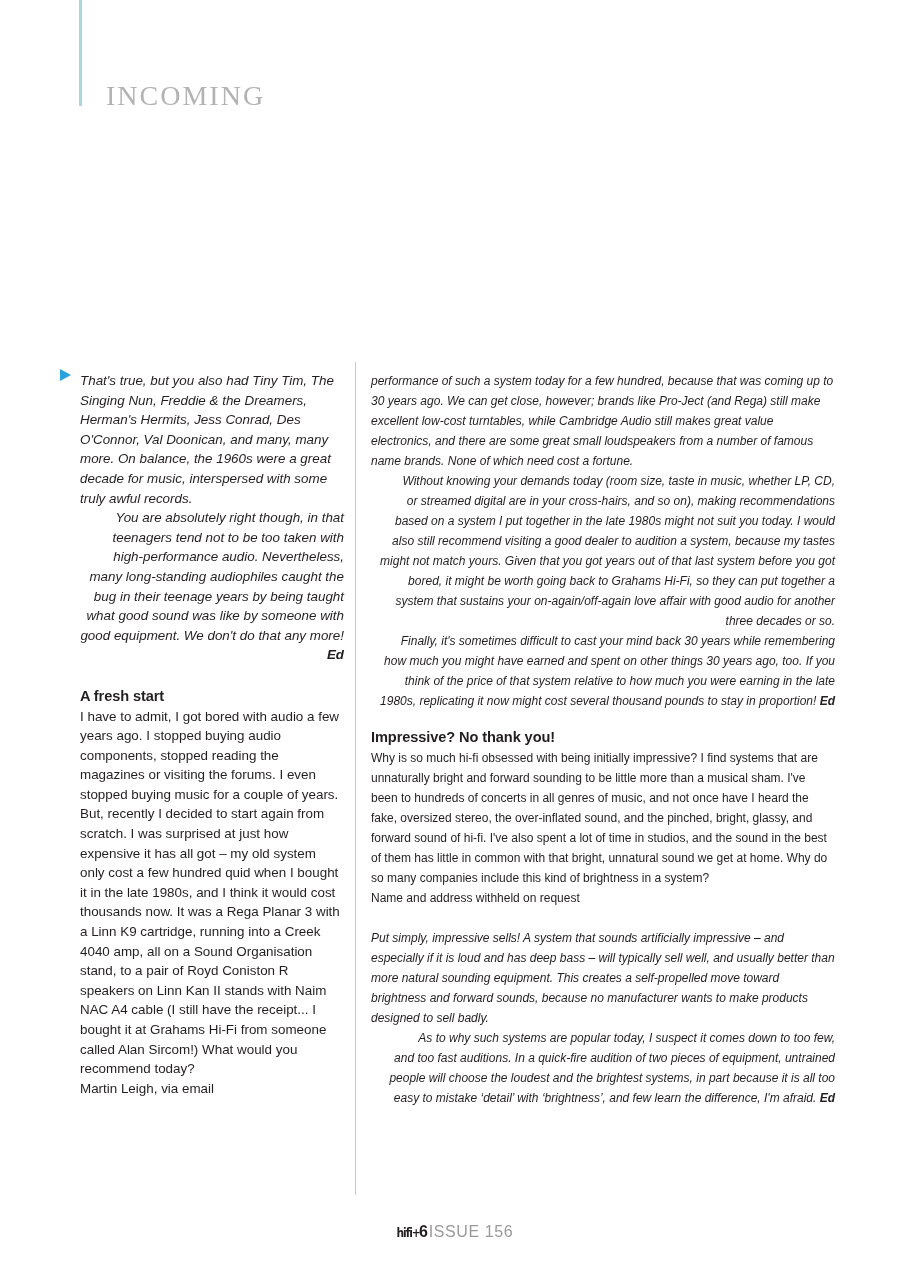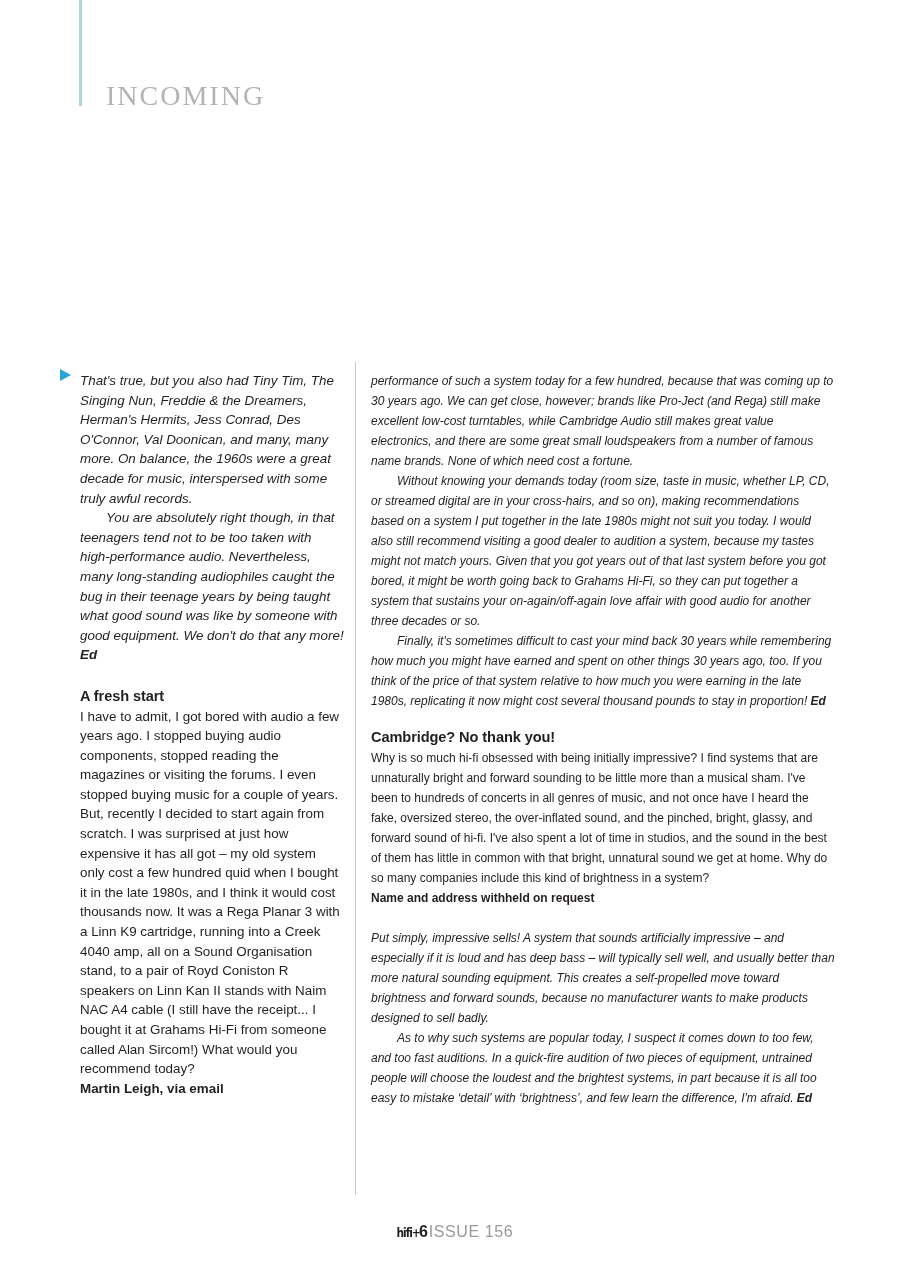--- a/index.html
+++ b/index.html
@@ -58,26 +58,26 @@
     margin: 0;
     color: #231f20;
     font-size: 13.4px;
     line-height: 19.6px;
     text-align: left;
   }
   .col-right p { font-size: 12px; line-height: 20.0px; }
 
   p.italic  { font-style: italic; }
   p.roman   { font-style: normal; }
-  p.indent  { text-indent: 26px; }
+  p.indent  { text-indent: 26px; text-align: right; }
 
   .sig {
     margin: 0;
     text-align: right;
-    font-weight: bold;
+    font-weight: normal;
     font-style: normal;
     color: #231f20;
     font-size: 13.4px;
     line-height: 19.6px;
   }
 
   h2.subhead {
     margin: 0;
     font-size: 14.6px;
     line-height: 19.6px;
@@ -161,21 +161,21 @@
   <p class="roman">I have to admit, I got bored with audio a few years ago. I stopped buying audio components, stopped reading the magazines or visiting the forums. I even stopped buying music for a couple of years.  But, recently I decided to start again from scratch. I was surprised at just how expensive it has all got – my old system only cost a few hundred quid when I bought it in the late 1980s, and I think it would cost thousands now. It was a Rega Planar 3 with a Linn K9 cartridge, running into a Creek 4040 amp, all on a Sound Organisation stand, to a pair of Royd Coniston R speakers on Linn Kan II stands with Naim NAC A4 cable (I still have the receipt... I bought it at Grahams Hi-Fi from someone called Alan Sircom!) What would you recommend today?</p>
   <p class="sig">Martin Leigh, via email</p>
   <div class="gap-block"></div>
 </div>
 
 <div class="col col-right">
   <p class="italic">performance of such a system today for a few hundred, because that was coming up to 30 years ago. We can get close, however; brands like Pro-Ject (and Rega) still make excellent low-cost turntables, while Cambridge Audio still makes great value electronics, and there are some great small loudspeakers from a number of famous name brands. None of which need cost a fortune.</p>
   <p class="italic indent">Without knowing your demands today (room size, taste in music, whether LP, CD, or streamed digital are in your cross-hairs, and so on), making recommendations based on a system I put together in the late 1980s might not suit you today. I would also still recommend visiting a good dealer to audition a system, because my tastes might not match yours. Given that you got years out of that last system before you got bored, it might be worth going back to Grahams Hi-Fi, so they can put together a system that sustains your on-again/off-again love affair with good audio for another three decades or so.</p>
   <p class="italic indent"><span>Finally, it's sometimes difficult to cast your mind back 30 years while remembering how much you might have earned and spent on other things 30 years ago, too. If you think of the price of that system relative to how much you were earning in the late 1980s, replicating it now might cost several thousand pounds to stay in proportion! </span><span class="ed">Ed</span></p>
   <div class="gap-head-s"></div>
-  <h2 class="subhead">Cambridge? No thank you!</h2>
+  <h2 class="subhead">Impressive? No thank you!</h2>
   <p class="roman">Why is so much hi-fi obsessed with being initially impressive? I find systems that are unnaturally bright and forward sounding to be little more than a musical sham. I've been to hundreds of concerts in all genres of music, and not once have I heard the fake, oversized stereo, the over-inflated sound, and the pinched, bright, glassy, and forward sound of hi-fi. I've also spent a lot of time in studios, and the sound in the best of them has little in common with that bright, unnatural sound we get at home. Why do so many companies include this kind of brightness in a system?</p>
   <p class="sig">Name and address withheld on request</p>
   <div class="gap-block"></div>
   <p class="italic">Put simply, impressive sells! A system that sounds artificially impressive – and especially if it is loud and has deep bass – will typically sell well, and usually better than more natural sounding equipment. This creates a self-propelled move toward brightness and forward sounds, because no manufacturer wants to make products designed to sell badly.</p>
   <p class="italic indent"><span>As to why such systems are popular today, I suspect it comes down to too few, and too fast auditions. In a quick-fire audition of two pieces of equipment, untrained people will choose the loudest and the brightest systems, in part because it is all too easy to mistake ‘detail’ with ‘brightness’, and few learn the difference, I'm afraid. </span><span class="ed">Ed</span></p>
 </div>
 
 <div class="footer">
   <span class="logo">hifi+</span>
   <span class="page-num">6</span>

